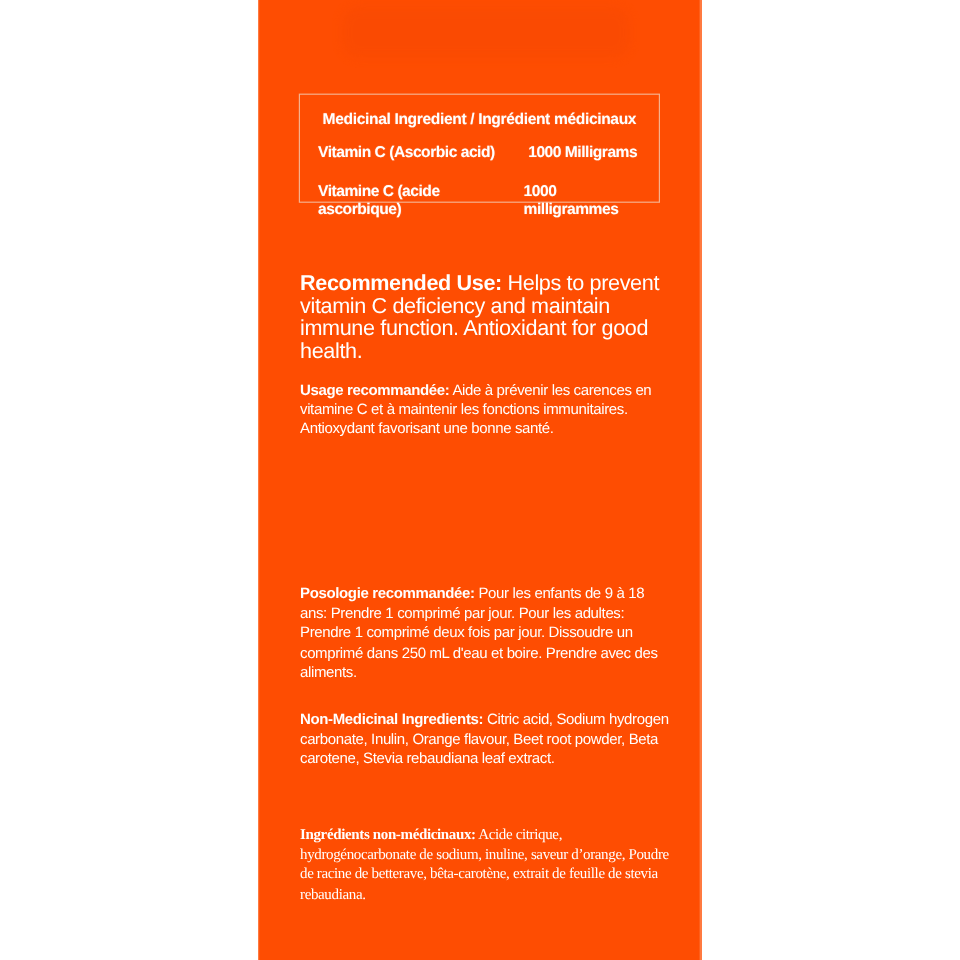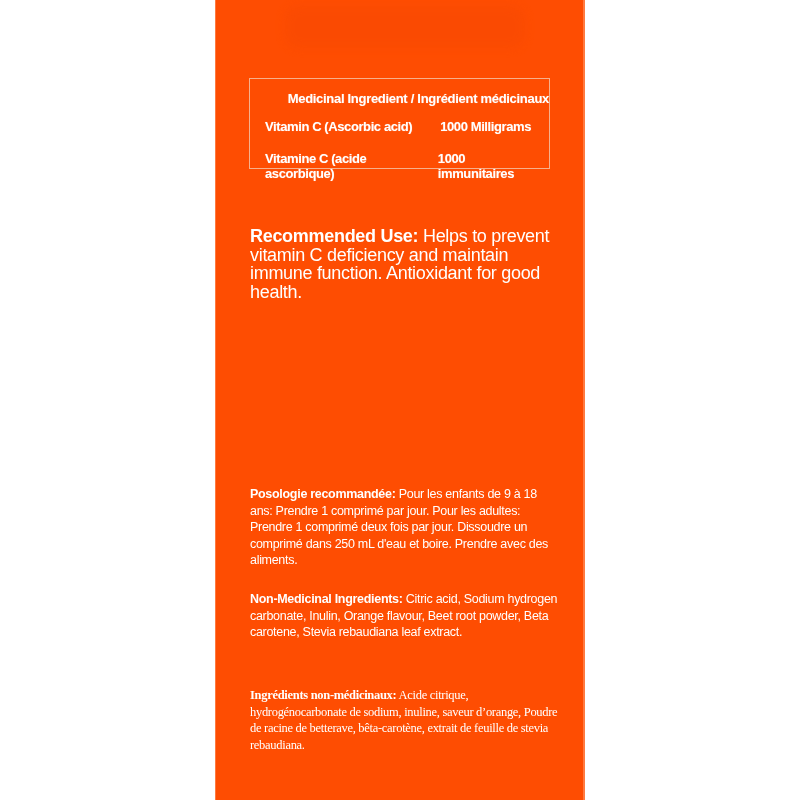--- a/index.html
+++ b/index.html
@@ -20,21 +20,21 @@
   .ghost-shape {
     position: absolute; left: 70px; top: 6px; width: 240px; height: 42px;
     background: #f94a02; border-radius: 14px; filter: blur(4px); opacity: 0.7;
   }
   .ingredient-box {
     position: absolute; left: 34px; top: 78px; width: 301px; height: 91px;
     border: 1.5px solid #f6b08c; box-sizing: border-box; color: #fff;
     text-shadow: 0 0 1px rgba(255,255,255,0.4);
   }
   .box-title {
-    position: absolute; left: 0; right: 0; top: 12px; text-align: right;
+    position: absolute; left: 0; right: 0; top: 12px; text-align: center;
     font-size: 13px; font-weight: bold; letter-spacing: -0.3px;
   }
   .box-row {
     position: absolute; left: 15px; right: 18px; font-size: 13px; font-weight: bold;
     letter-spacing: -0.4px; display: flex; justify-content: space-between; gap: 21px;
   }
   .row1 { top: 40px; }
   .row2 { top: 72px; }
   .section {
     position: absolute; left: 35px; width: 312px; color: #fff; letter-spacing: -0.3px;
@@ -54,28 +54,31 @@
   <div class="ghost-shape"></div>
 
   <div class="ingredient-box">
     <div class="box-title">Medicinal Ingredient / Ingrédient médicinaux</div>
     <div class="box-row row1">
       <span>Vitamin C (Ascorbic acid)</span>
       <span>1000 Milligrams</span>
     </div>
     <div class="box-row row2">
       <span>Vitamine C (acide ascorbique)</span>
-      <span>1000 immunitaires</span>
+      <span>1000 milligrammes</span>
     </div>
   </div>
 
   <div class="section s-use">
     <span class="lbl">Recommended Use:</span><span> Helps to prevent vitamin C deficiency and maintain immune function. Antioxidant for good health.</span>
   </div>
 
+  <div class="section s-usage">
+    <span class="lbl">Usage recommandée:</span><span>  Aide à prévenir les carences en vitamine C et à maintenir les fonctions immunitaires. Antioxydant favorisant une bonne santé.</span>
+  </div>
 
 
   <div class="section s-poso">
     <span class="lbl">Posologie recommandée:</span><span> Pour les enfants de 9 à 18 ans: Prendre 1 comprimé par jour. Pour les adultes: Prendre 1 comprimé deux fois par jour. Dissoudre un comprimé dans 250 mL d'eau et boire. Prendre avec des aliments.</span>
   </div>
 
   <div class="section s-nmi">
     <span class="lbl">Non-Medicinal Ingredients:</span><span> Citric acid, Sodium hydrogen carbonate, Inulin, Orange flavour, Beet root powder, Beta carotene, Stevia rebaudiana leaf extract.</span>
   </div>
 

